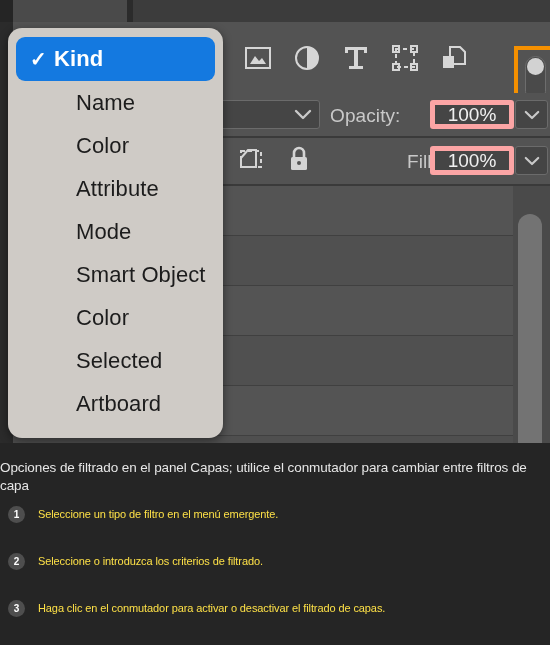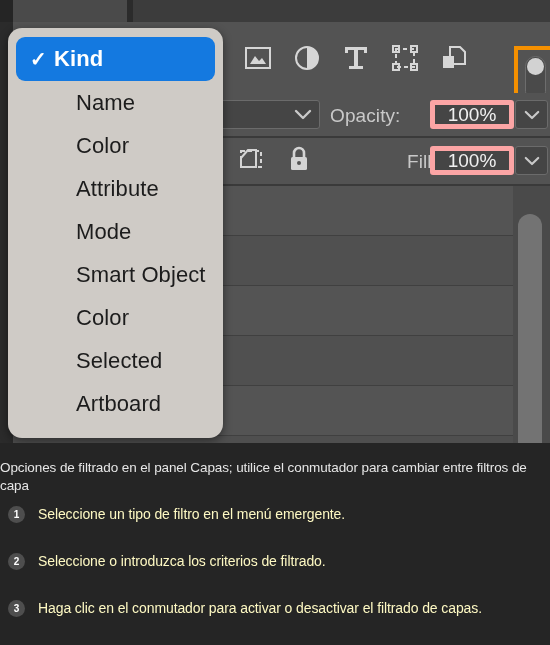--- a/index.html
+++ b/index.html
@@ -279,22 +279,22 @@
     border-radius: 50%;
     background: #4e4e4e;
     color: #ffffff;
     font-size: 10px;
     font-weight: bold;
     display: flex; align-items: center; justify-content: center;
     margin-right: 13px;
     margin-top: 1px;
   }
   .step-text {
-    color: #fef9c3;
-    font-size: 14px;
+    color: #fde047;
+    font-size: 11px;
     line-height: 18px;
     letter-spacing: -0.1px;
   }
 </style>
 </head>
 <body>
 
 <div class="shot">
 
   <div class="tabstrip">

